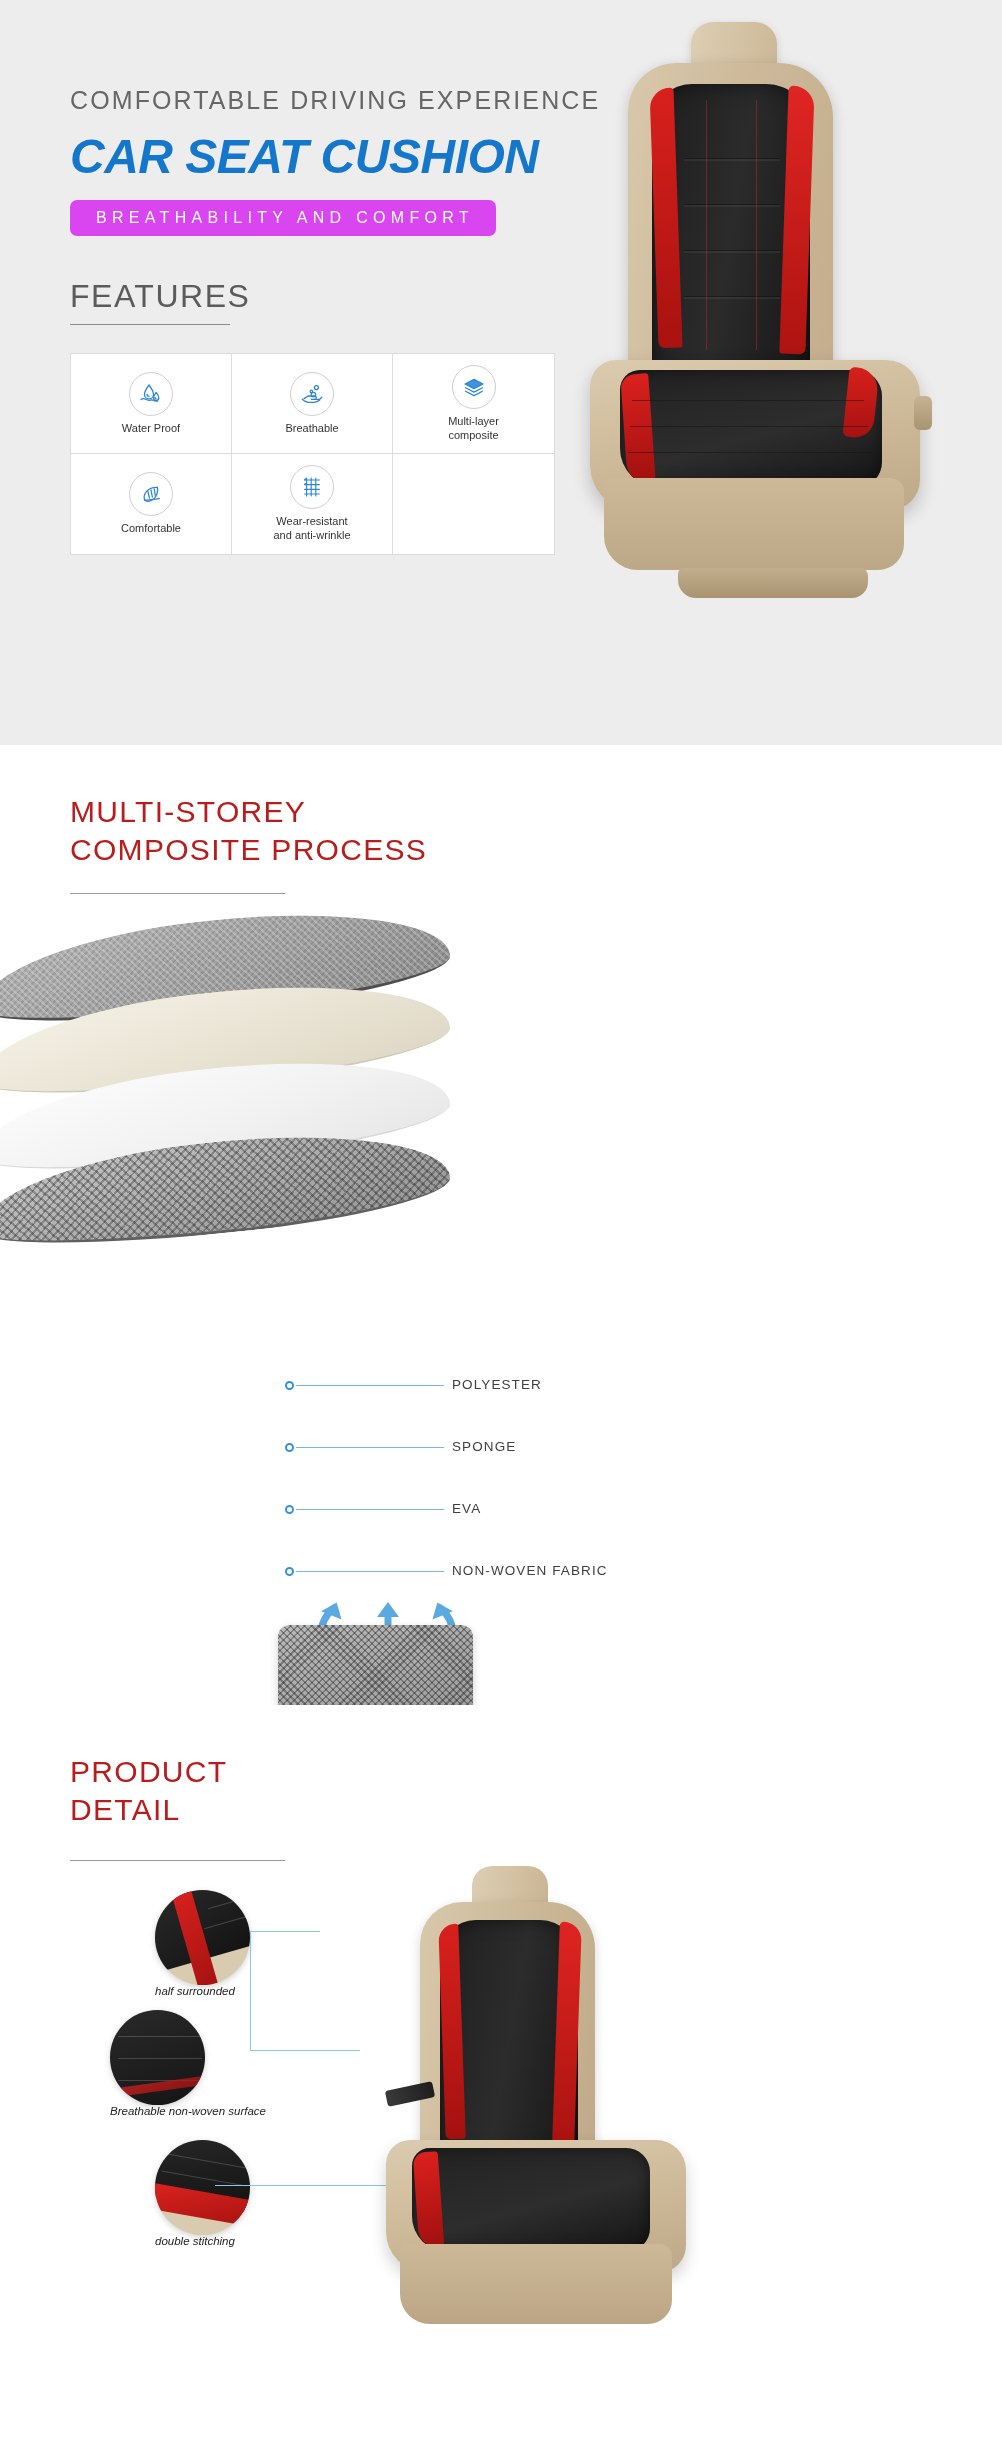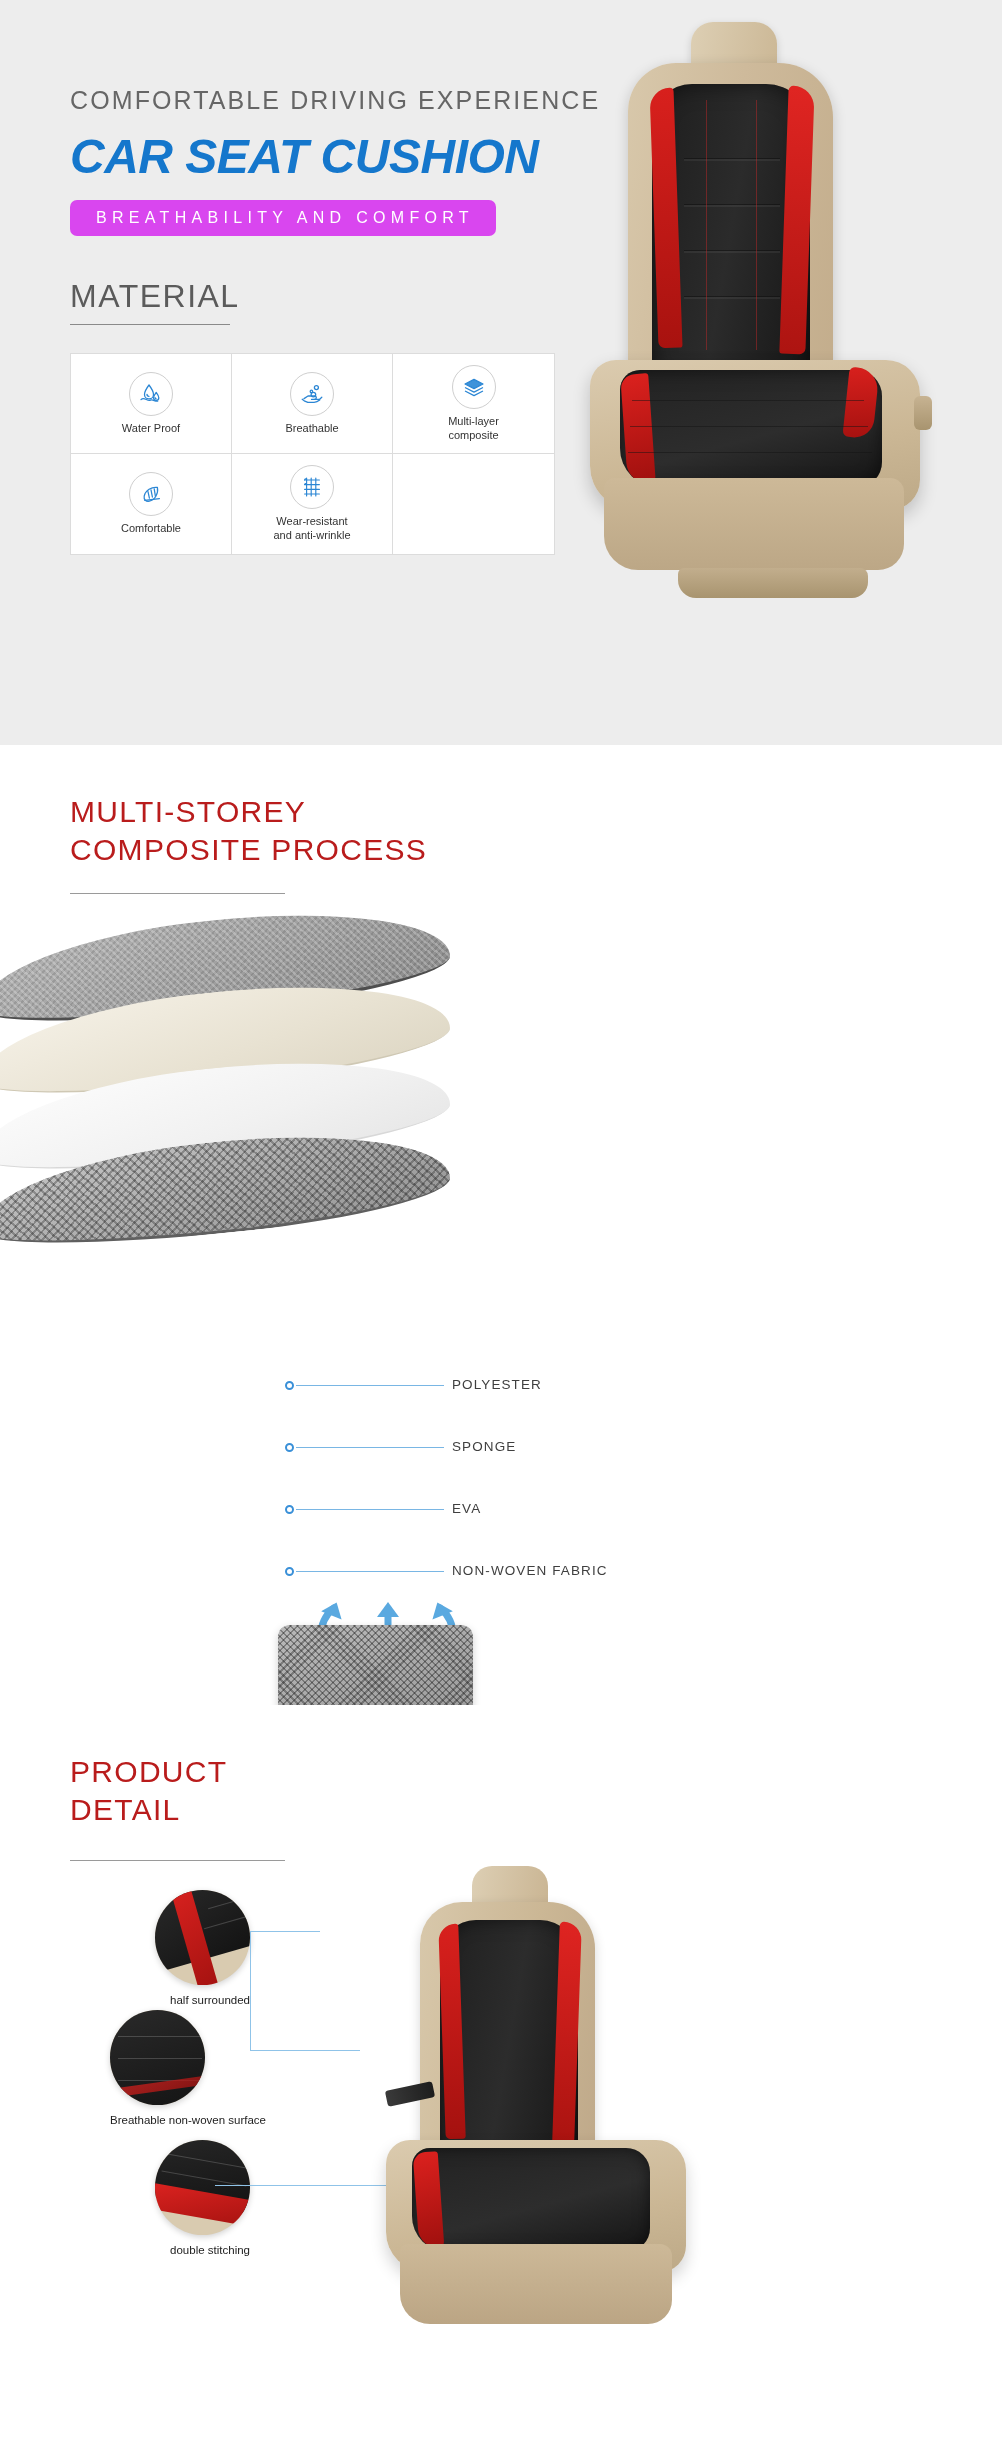--- a/index.html
+++ b/index.html
@@ -254,22 +254,23 @@
   .thumb .tblack {
     position:absolute; background:linear-gradient(160deg,#2b2b2b,#121212);
   }
   .thumb .tred {
     position:absolute; background:linear-gradient(160deg,#dd2320,#a41210);
   }
   .thumb .tline {
     position:absolute; height:1px; background:rgba(255,255,255,.18);
   }
   .thumb-label {
-    margin-top:9px; font-size:11.5px; color:#222; text-align:right;
+    font-size:11.5px; color:#222; text-align:left;
     white-space:nowrap;
+    font-style:italic;
   }
   .conn { position:absolute; border-color:#8fc3e8; border-style:solid; }
   
   #detail-photo { position:absolute; left:330px; top:135px; width:500px; height:600px; }
   .d-seatback {
     position:absolute; left:90px; top:62px; width:175px; height:270px;
     background:linear-gradient(100deg,#d8c8ab,#cbb795 55%,#bfa98a);
     border-radius:42px 46px 14px 14px; box-shadow:0 4px 12px rgba(0,0,0,.16);
   }
   .d-headrest {
@@ -324,21 +325,21 @@
 <body>
 
 <section id="hero">
   <div id="hero-photo-bg"></div>
 
   <div class="hero-left">
     <div id="kicker">COMFORTABLE DRIVING EXPERIENCE</div>
     <div id="main-title">CAR SEAT CUSHION</div>
     <div id="sub-banner">BREATHABILITY AND COMFORT</div>
 
-    <div id="features-head">MATERIAL</div>
+    <div id="features-head">FEATURES</div>
     <div id="features-rule"></div>
 
     <div id="feature-grid">
 
       <div class="fcell">
         <span class="ficon">
           <svg width="28" height="28" viewBox="0 0 28 28" fill="none" stroke="#2b86d4" stroke-width="1.3" stroke-linecap="round" stroke-linejoin="round">
             <path d="M12 5 C12 5 7.5 11 7.5 14.4 a4.5 4.5 0 0 0 9 0 C16.5 11 12 5 12 5 Z"></path>
             <path d="M10 14.3 a2 2 0 0 0 2 2"></path>
             <path d="M19.2 12.4 C19.2 12.4 16.6 15.9 16.6 17.8 a2.6 2.6 0 0 0 5.2 0 C21.8 15.9 19.2 12.4 19.2 12.4 Z"></path>

